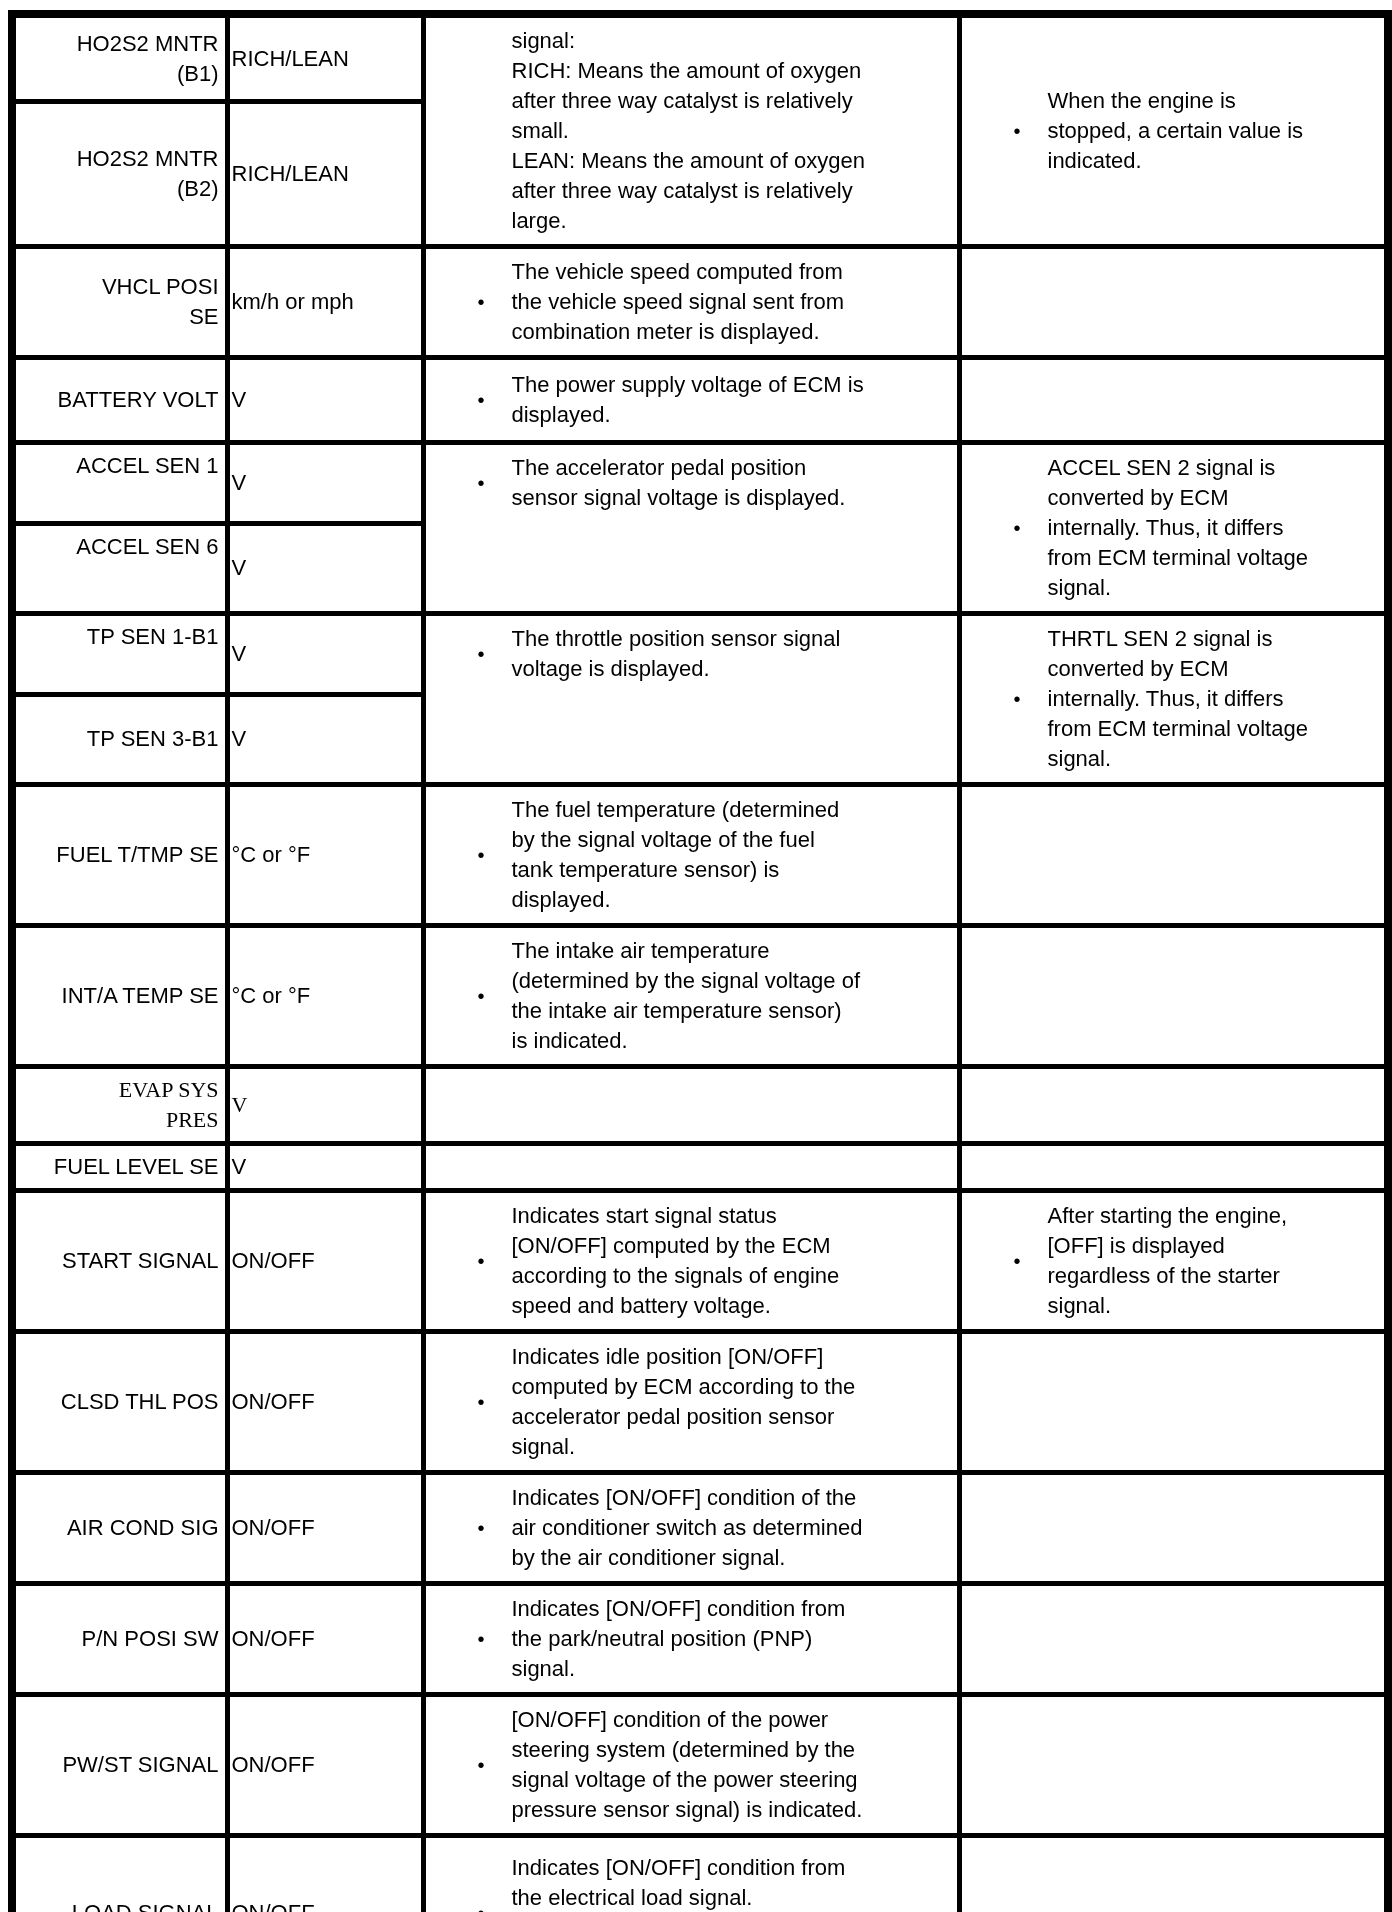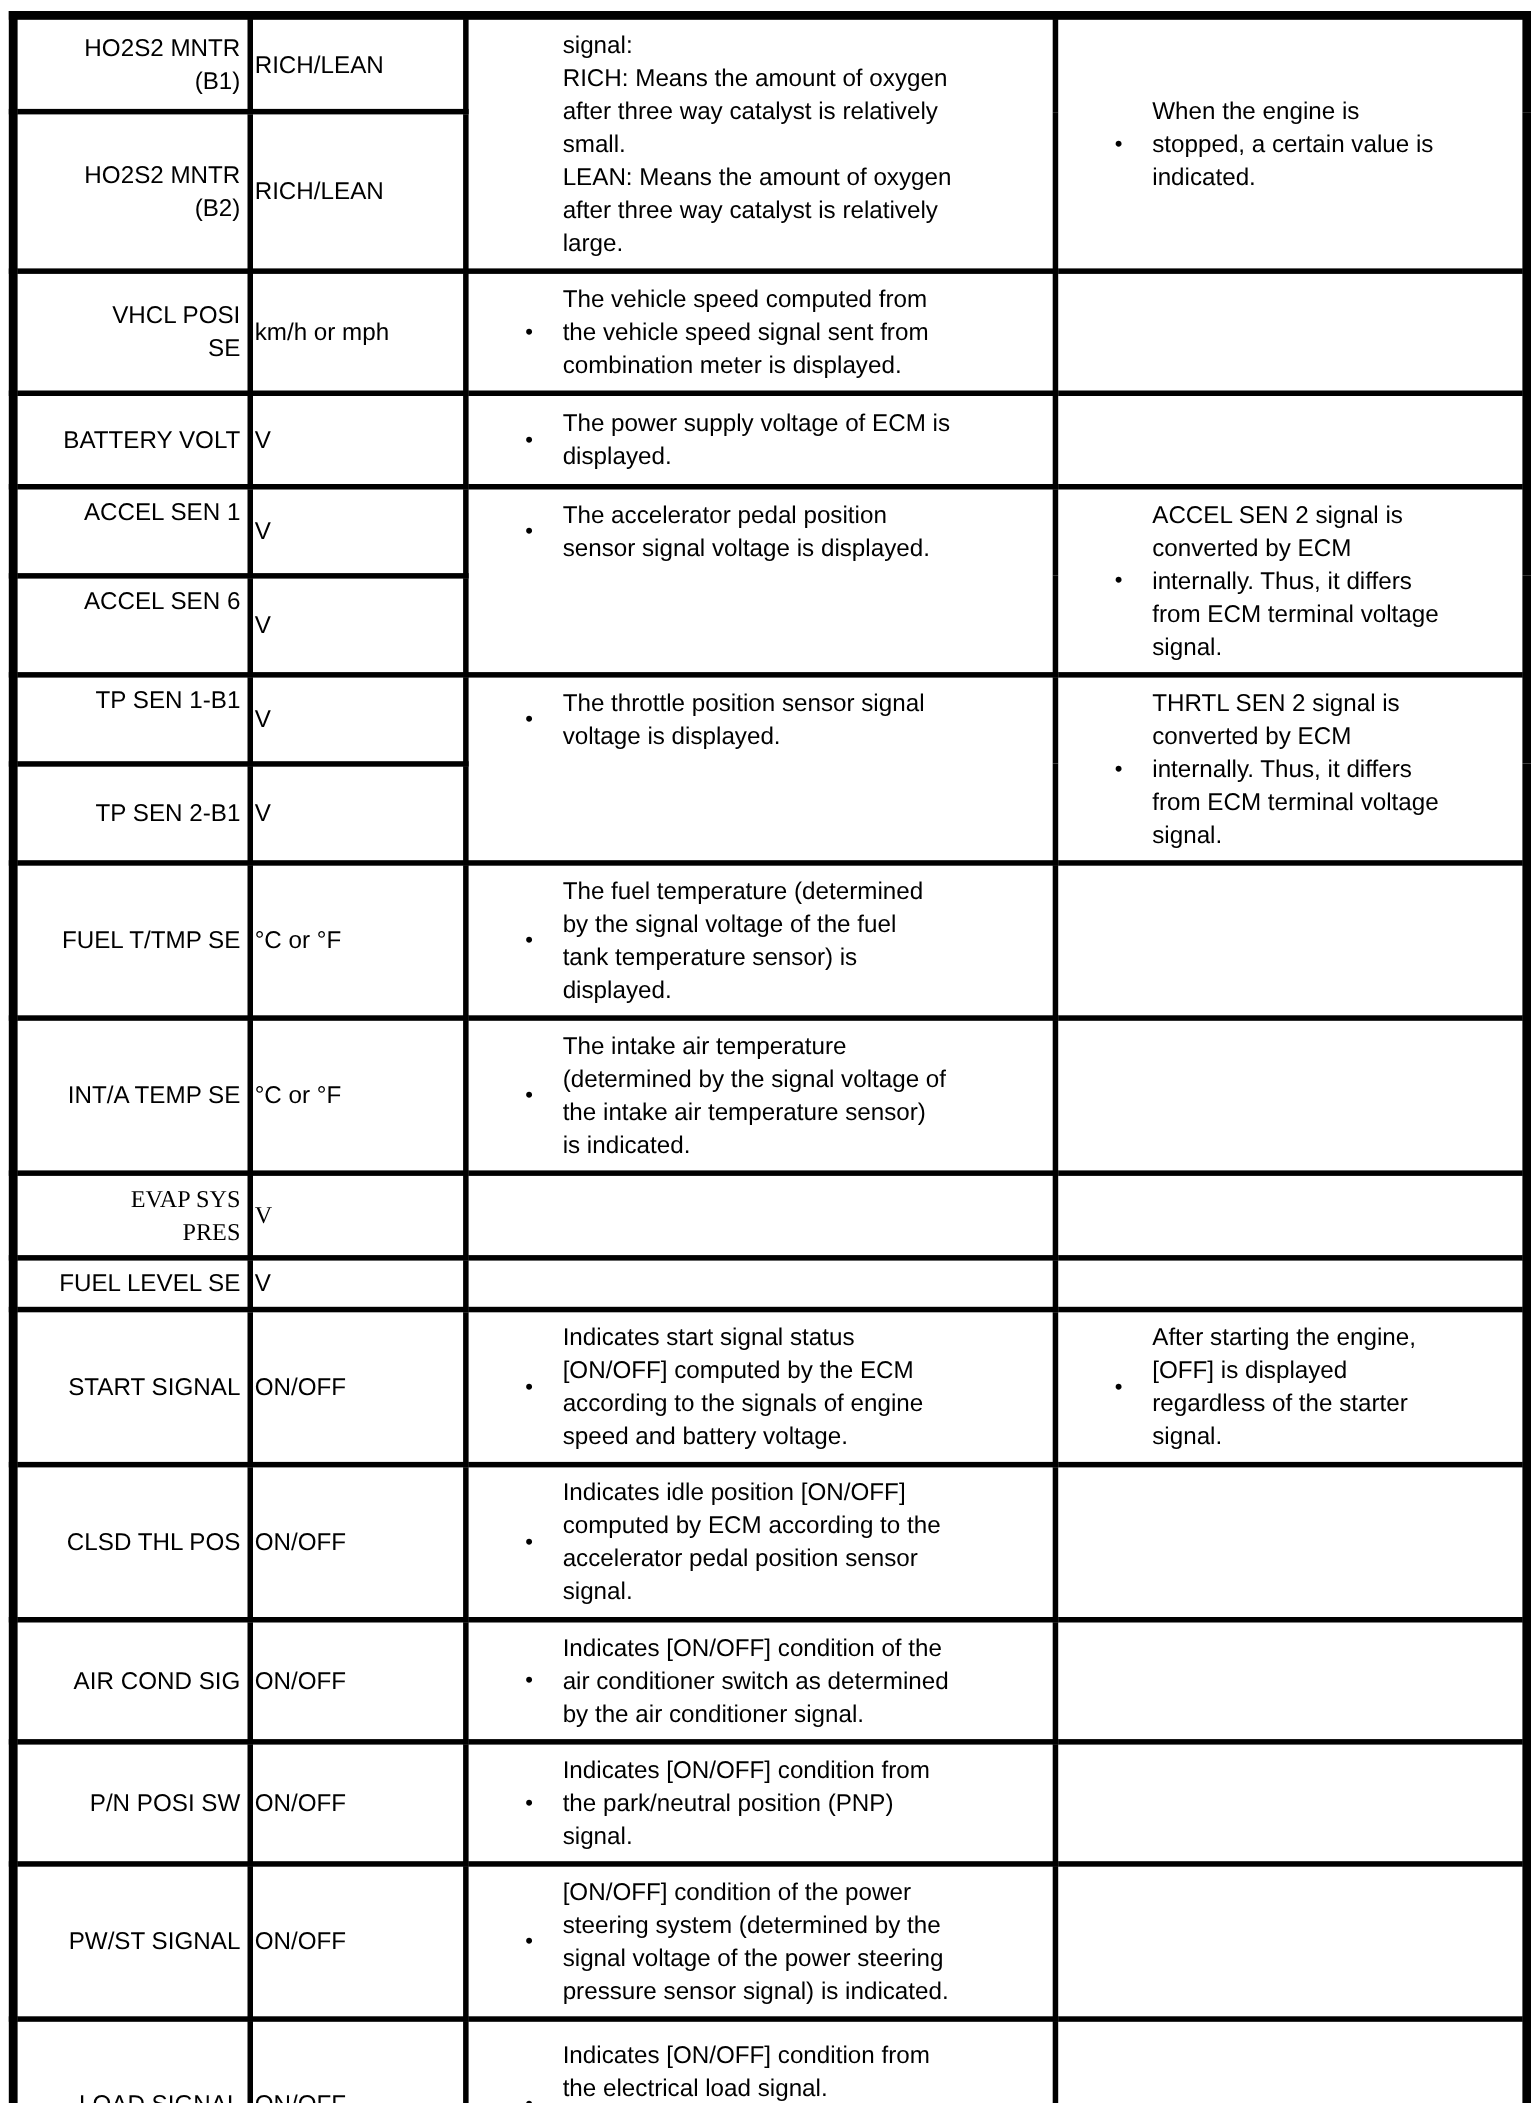--- a/index.html
+++ b/index.html
@@ -166,21 +166,21 @@
             <div class="dtext">THRTL SEN 2 signal is
 converted by ECM
 internally. Thus, it differs
 from ECM terminal voltage
 signal.</div>
           </div>
       </td>
     </tr>
 
     <tr class="h87">
-      <td class="item"><span>TP SEN 2-B1</span></td>
+      <td class="item"><span>TP SEN 3-B1</span></td>
       <td class="unit"><span>V</span></td>
     </tr>
 
     <tr class="h125">
       <td class="item"><span>FUEL T/TMP SE</span></td>
       <td class="unit"><span>°C or °F</span></td>
       <td>
         <div class="dcell">
             <span class="bullet">•</span>
             <div class="dtext">The fuel temperature (determined

